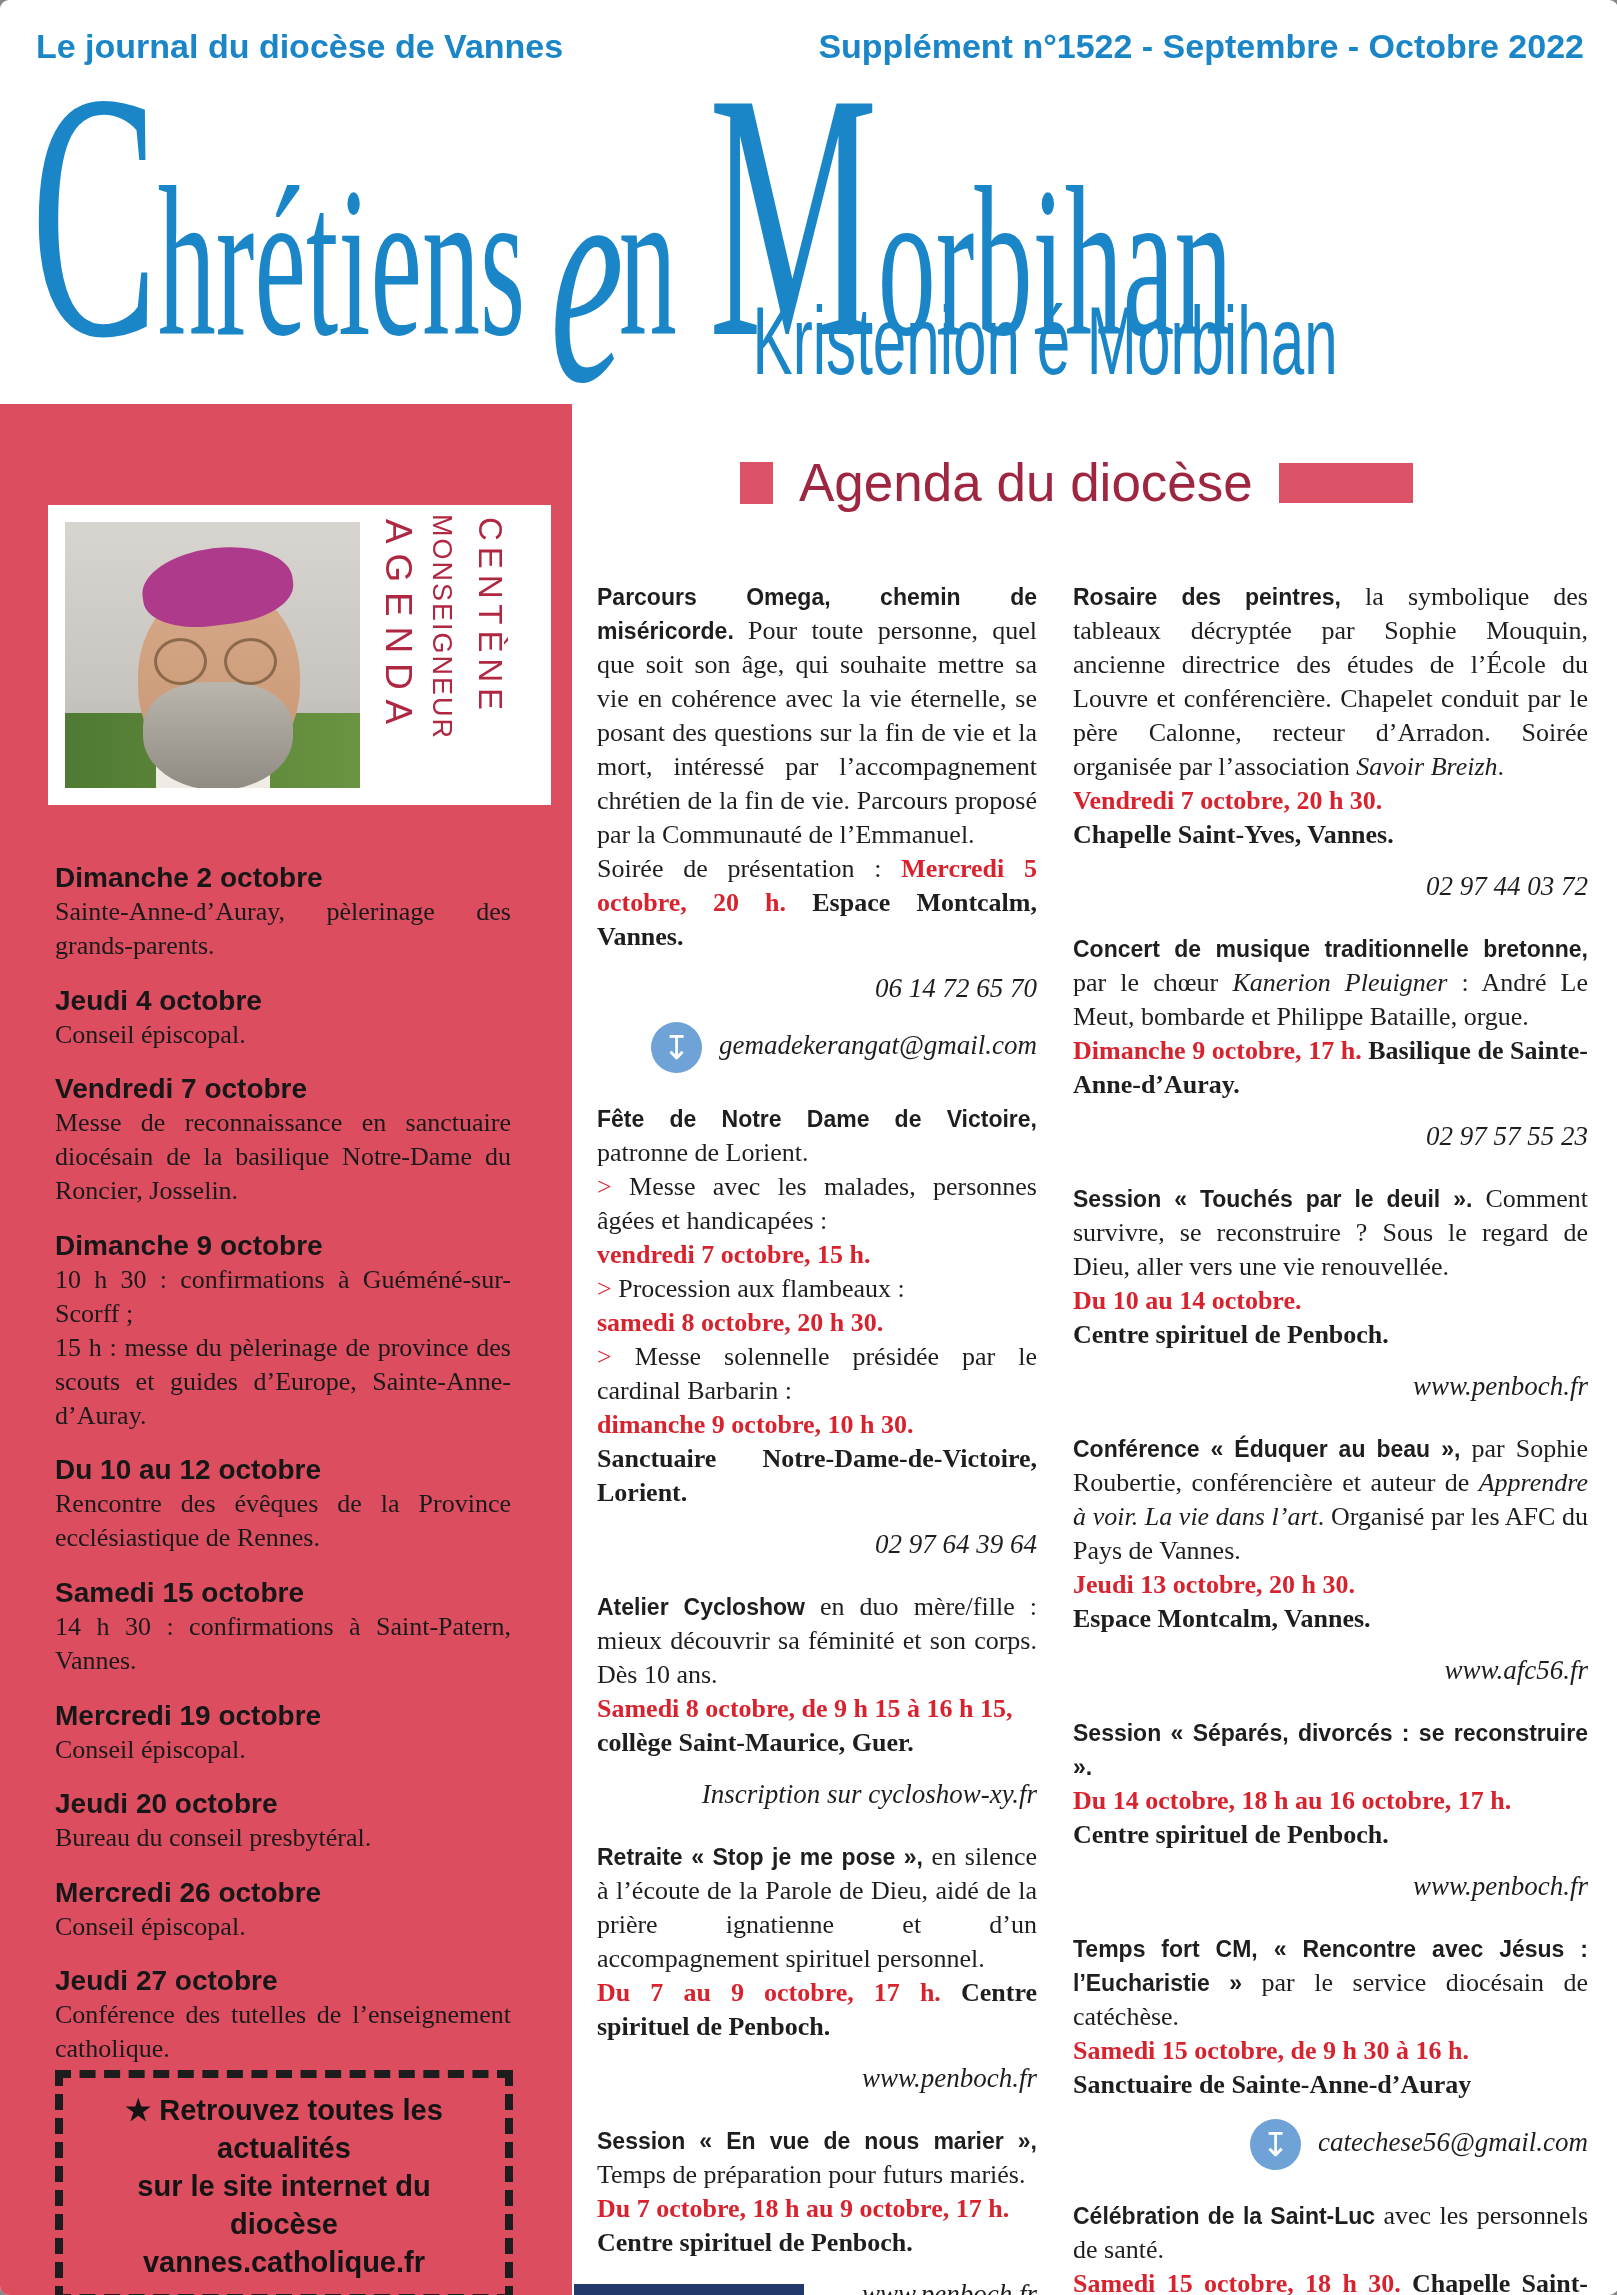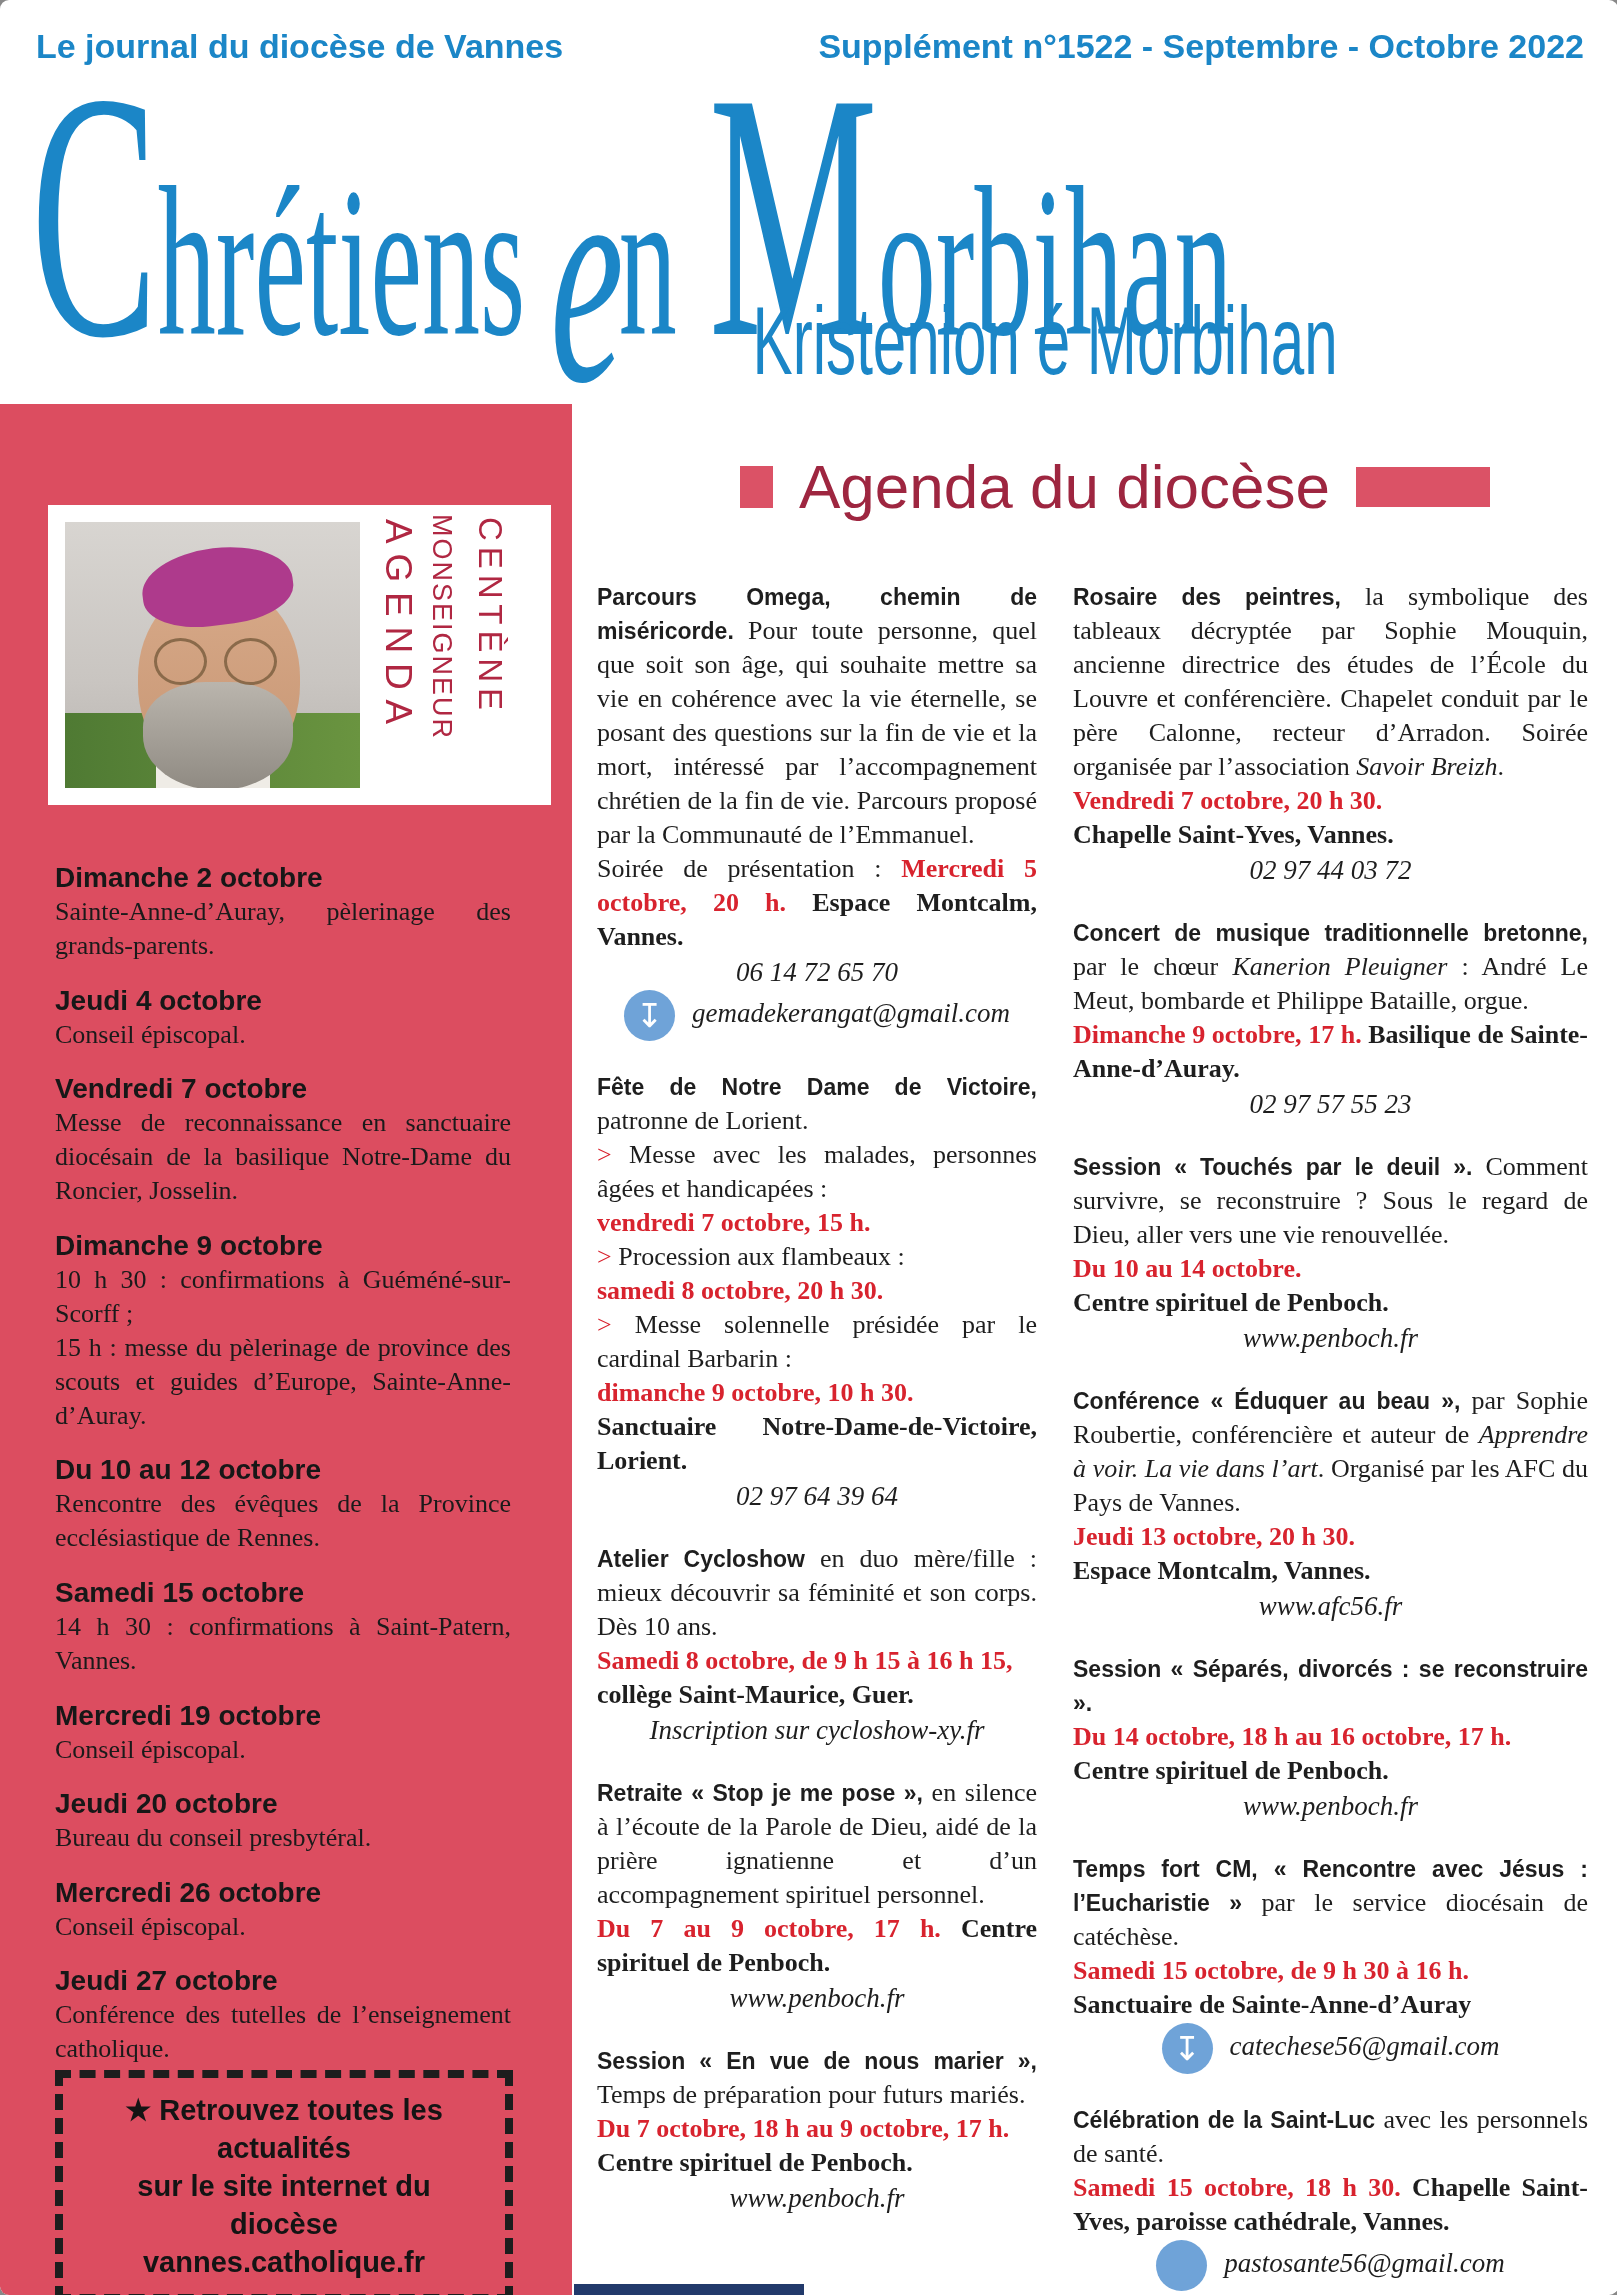--- a/index.html
+++ b/index.html
@@ -60,34 +60,34 @@
   .info-box{position:absolute;left:55px;top:1666px;width:458px;min-height:125px;
             border:8.5px dashed #1d1d1d;padding:13px 17px;text-align:center;
             font-family:"Liberation Sans",sans-serif;font-weight:bold;font-size:29px;
             line-height:38px;color:#141414;}
 
   
   .section-head{position:absolute;left:740px;top:456px;display:flex;align-items:center;gap:26px;}
   .sq{width:33px;height:42px;background:#db5266;}
   .bar{width:134px;height:40px;background:#db5266;}
   .section-head h2{font-family:"Liberation Sans",sans-serif;font-weight:normal;
-                   font-size:62px;line-height:1;color:var(--dark-red);white-space:nowrap;}
+                   font-size:53px;line-height:1;color:var(--dark-red);white-space:nowrap;}
 
   
   .col{position:absolute;top:580px;}
   #col1{left:597px;width:440px;}
   #col2{left:1073px;width:515px;}
   .article{margin-bottom:29px;}
   .runs{font-size:26px;line-height:34px;text-align:justify;}
   .r-lead{font-family:"Liberation Sans",sans-serif;font-weight:bold;font-size:23px;}
   .r-date{font-weight:bold;color:var(--date-red);}
   .r-place{font-weight:bold;}
   .r-it{font-style:italic;}
   .r-chev{color:var(--date-red);}
-  .contact{text-align:center;font-style:italic;font-size:27px;line-height:34px;margin-top:1px;}
+  .contact{text-align:right;font-style:italic;font-size:27px;line-height:34px;margin-top:17px;}
   .dl-icon{display:inline-flex;align-items:center;justify-content:center;width:51px;height:51px;
            border-radius:50%;background:var(--icon-blue);margin-right:17px;vertical-align:middle;
            font-style:normal;}
   .dl-glyph{color:#fff;font-size:33px;line-height:1;font-family:"DejaVu Sans",sans-serif;}
 
   .footer-bar{position:absolute;left:574px;top:2284px;width:230px;height:11.7px;background:var(--footer-navy);}
 </style>
 </head>
 <body>
 

